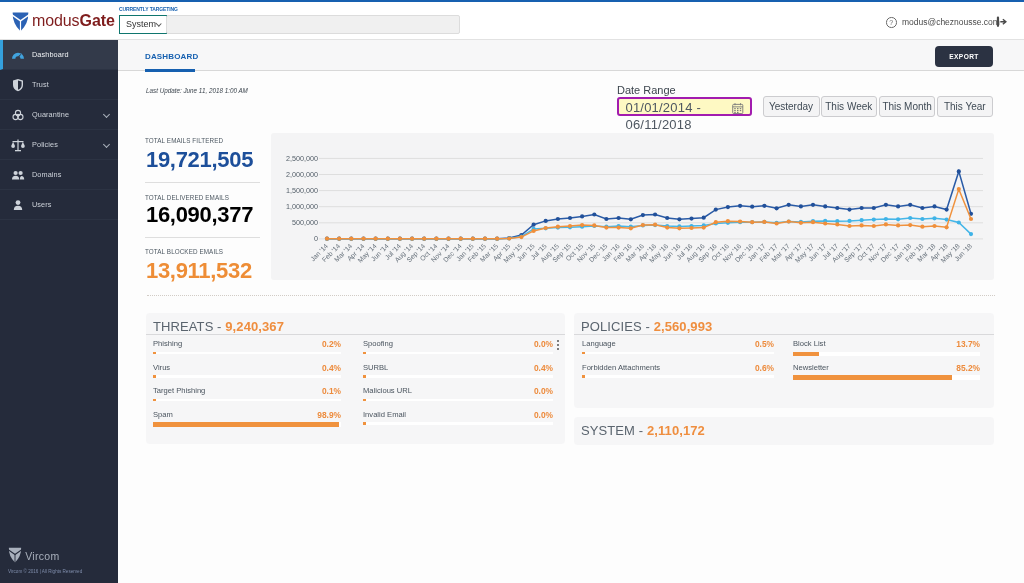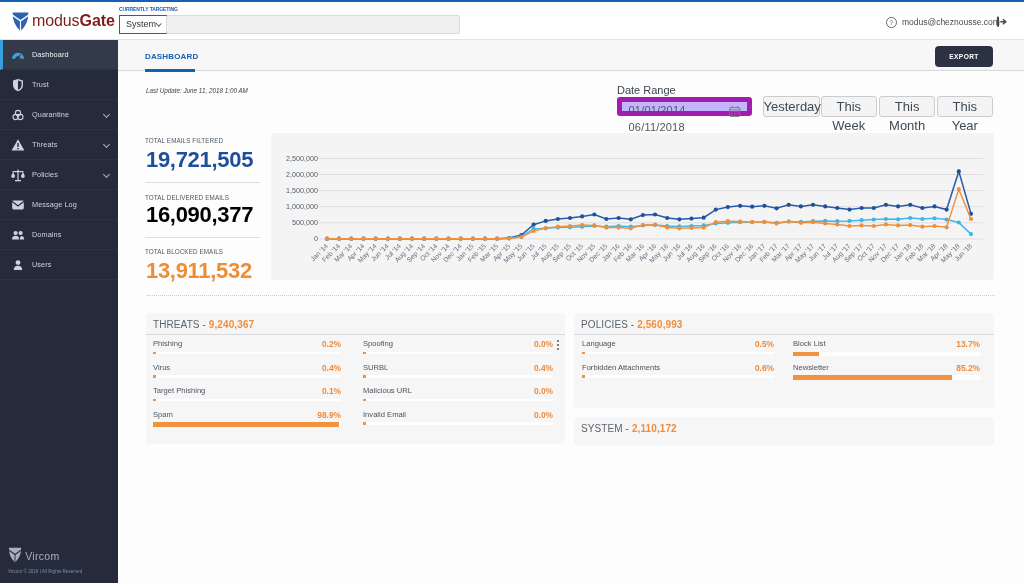--- a/index.html
+++ b/index.html
@@ -26,31 +26,31 @@
 #sfootrow{color:#a9b0bc;font-size:10.5px;letter-spacing:0.3px;margin-bottom:6px}
 #scopy{color:#7e8caa;font-size:4.6px;margin-bottom:9px}
 
 #tabbar{position:absolute;left:118px;top:40px;width:906px;height:31px;background:#f7f7f8;border-bottom:1px solid #d8d8d8}
 #dashtab{position:absolute;left:145px;top:51.5px;font-size:8px;font-weight:700;color:#1660b0;letter-spacing:0.15px}
 #dashunder{position:absolute;left:145px;top:68.5px;width:50px;height:3px;background:#1660b0}
 #exportbtn{position:absolute;left:935px;top:46px;width:58px;height:21px;background:#2b3242;border-radius:4px;color:#fff;font-size:6.6px;font-weight:700;letter-spacing:0.4px;text-align:center;line-height:21px}
 
 #lastupd{position:absolute;left:146px;top:86.5px;font-size:6.3px;font-style:italic;color:#3c454e}
 #drlabel{position:absolute;left:617px;top:84px;font-size:11px;color:#3c454e}
-#dateinput{position:absolute;left:616.5px;top:96.5px;width:135px;height:19px;background:#c4b5fd;border:5px solid #a21caf;border-radius:3px;font-size:11px;color:#4e5761;letter-spacing:0.2px;line-height:17.5px;text-align:left;padding-left:7px}
-.rbtn{position:absolute;top:95.5px;height:21.5px;background:#f4f4f5;border:1px solid #cccccf;border-radius:3px;font-size:13px;color:#3f4a55;text-align:center;line-height:19.5px}
+#dateinput{position:absolute;left:616.5px;top:96.5px;width:135px;height:19px;background:#fef9c3;border:2px solid #a21caf;border-radius:3px;font-size:13px;color:#4e5761;letter-spacing:0.2px;line-height:17.5px;text-align:left;padding-left:7px}
+.rbtn{position:absolute;top:95.5px;height:21.5px;background:#f4f4f5;border:1px solid #cccccf;border-radius:3px;font-size:10px;color:#3f4a55;text-align:center;line-height:19.5px}
 
 .statlab{position:absolute;left:145px;font-size:6.3px;color:#4d5862;letter-spacing:0.1px}
 .statval{position:absolute;left:146px;font-size:22px;font-weight:700;letter-spacing:-0.3px;line-height:1}
 .statdiv{position:absolute;left:145px;width:115px;height:1px;background:#dedede}
 
 #sep{position:absolute;left:147px;top:295px;width:848px;border-top:1px dotted #d2ccc6}
 
 .panel{position:absolute;background:#f6f6f7;border-radius:4px}
-.phead{position:absolute;left:7px;top:5.5px;font-size:10px;color:#5a646e;letter-spacing:0.1px}
+.phead{position:absolute;left:7px;top:5.5px;font-size:13px;color:#5a646e;letter-spacing:0.1px}
 .phead b{font-weight:700;color:#ef8e3f}
 .phline{position:absolute;left:0;top:21px;width:100%;height:1px;background:#d9d9db}
 .prow-lab{position:absolute;font-size:7.6px;color:#4a545e}
 .prow-val{position:absolute;font-size:8.4px;font-weight:700;color:#ed8b3c;text-align:right}
 .ptrack{position:absolute;height:2.5px;background:#fff}
 .pfill{position:absolute;height:2.5px;background:#f0923e}
 </style></head>
 <body>
 <div id="hdr"></div>
 <svg class="abs" style="left:12px;top:11px" width="17" height="21" viewBox="0 0 20 24">
@@ -90,46 +90,30 @@
           <circle cx="4.6" cy="9" r="2.6"></circle>
           <circle cx="9.4" cy="9" r="2.6"></circle>
         </g>
         <circle cx="7" cy="7.2" r="1.5" fill="#ced3da"></circle>
       </svg>
       <span class="lb">Quarantine</span>
       <span class="cv"></span>
     </div>
   <div class="sitem">
       <svg class="ic" viewBox="0 0 14 14">
-        <path d="M7,1.2 L13.4,12.6 L0.6,12.6 Z" fill="#ced3da"></path>
-        <rect x="6.3" y="5" width="1.4" height="4" fill="#252b3b"></rect>
-        <rect x="6.3" y="10" width="1.4" height="1.4" fill="#252b3b"></rect>
-      </svg>
-      <span class="lb">Threats</span>
-      <span class="cv"></span>
-    </div>
-  <div class="sitem">
-      <svg class="ic" viewBox="0 0 14 14">
         <g fill="#ced3da">
           <rect x="6.4" y="1.5" width="1.2" height="11"></rect>
           <rect x="4" y="12" width="6" height="1.3"></rect>
           <rect x="1.5" y="3" width="11" height="1.2"></rect>
           <path d="M0.2,8 L2.1,3.8 L4,8 A1.9,1.9 0 0 1 0.2,8 Z"></path>
           <path d="M10,8 L11.9,3.8 L13.8,8 A1.9,1.9 0 0 1 10,8 Z"></path>
         </g>
       </svg>
       <span class="lb">Policies</span>
       <span class="cv"></span>
-    </div>
-  <div class="sitem">
-      <svg class="ic" viewBox="0 0 14 14">
-        <rect x="1.2" y="2.5" width="11.6" height="9" rx="1.4" fill="#ced3da"></rect>
-        <path d="M1.2,3.5 L7,8 L12.8,3.5" stroke="#252b3b" stroke-width="1.1" fill="none"></path>
-      </svg>
-      <span class="lb">Message Log</span>
     </div>
   <div class="sitem">
       <svg class="ic" viewBox="0 0 14 14">
         <g fill="#ced3da">
           <circle cx="4.6" cy="5" r="2.1"></circle>
           <circle cx="9.6" cy="5" r="2.1"></circle>
           <path d="M1,11.5 Q1,7.8 4.6,7.8 Q8.2,7.8 8.2,11.5 Z"></path>
           <path d="M8.8,11.5 Q8.8,8.4 10.4,8 Q13.2,8 13.2,11.5 Z"></path>
         </g>
       </svg>

